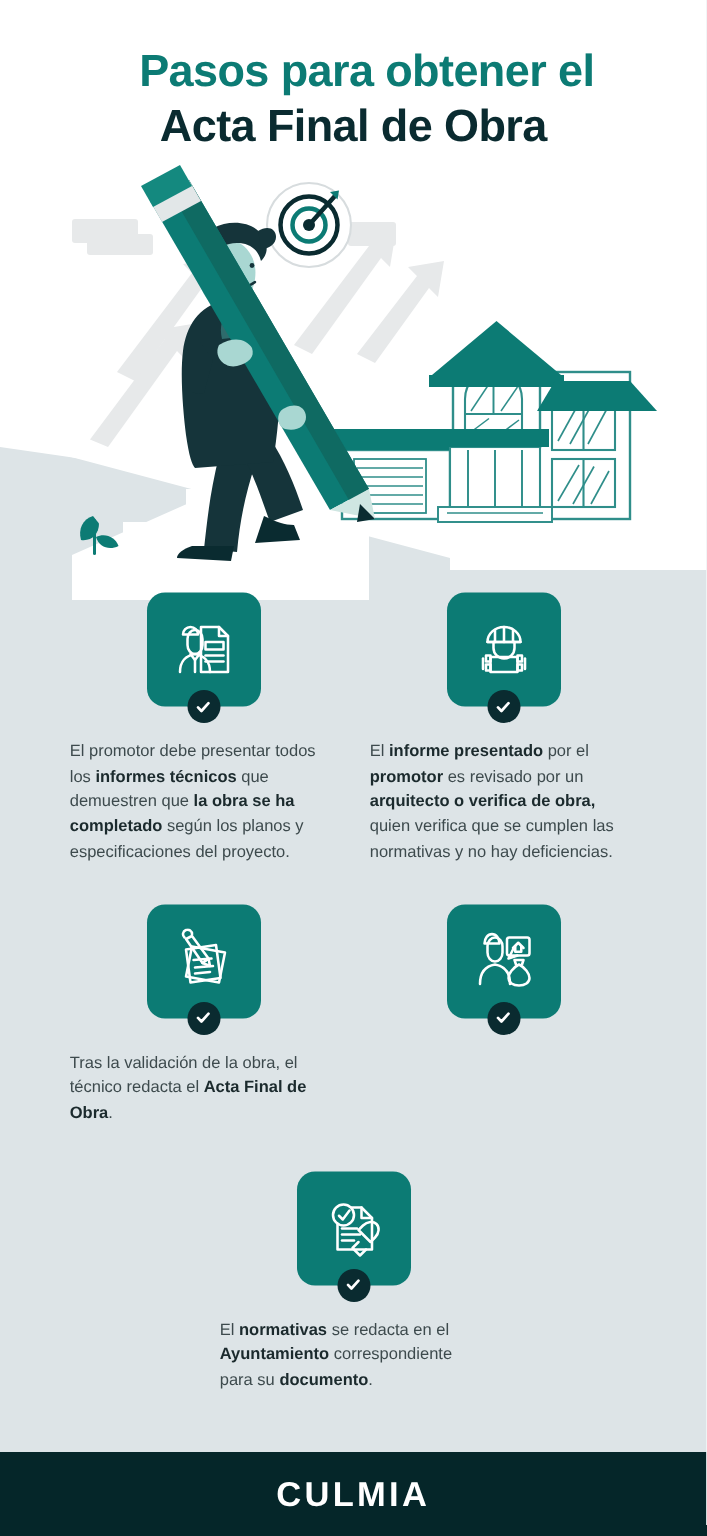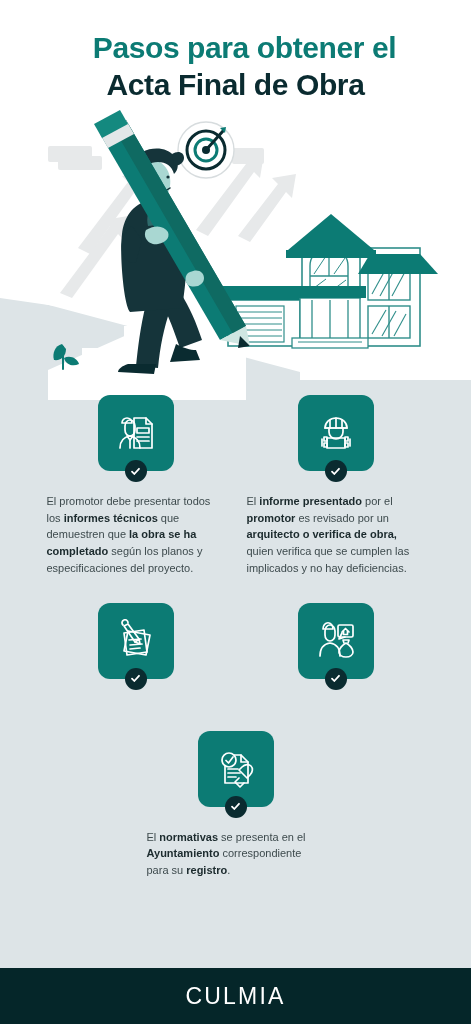--- a/index.html
+++ b/index.html
@@ -49,21 +49,21 @@
   .step-text { font-size:11px; line-height:1.52; color:#3d4a4d; text-align:left;
                width:178px; }
   .step-text b { font-weight:700; color:#1b2a2d; }
 
   .gap-a { height:26px; }
   .gap-b { height:30px; }
 
   
   .footer { position:absolute; left:0; bottom:0; width:471px; height:56px; background:#052629;
             display:flex; align-items:center; justify-content:center; z-index:30; }
-  .footer .brand { color:#ffffff; font-size:23px; letter-spacing:2.2px; font-weight:400;text-align:center; }
+  .footer .brand { color:#ffffff; font-size:23px; letter-spacing:2.2px; font-weight:700;text-align:center; }
 </style>
 </head>
 <body>
 
 <div id="page">
 
   <div class="gray-base"></div>
   <div class="gray-wedge-left"></div>
   <div class="white-wedge"></div>
 
@@ -255,21 +255,21 @@
               <line x1="8" y1="28" x2="8" y2="35"></line>
               <line x1="36" y1="28" x2="36" y2="35"></line>
             </svg>
           </div>
           <div class="badge">
             <svg width="11" height="11" viewBox="0 0 11 11">
                 <path d="M2 5.6 L4.3 8 L9 2.8" stroke="#ffffff" stroke-width="1.8" fill="none" stroke-linecap="round" stroke-linejoin="round"></path>
               </svg>
           </div>
         </div>
-        <div class="step-text"><span>El </span><b>informe presentado</b><span> por el </span><b>promotor</b><span> es revisado por un </span><b>arquitecto o verifica de obra,</b><span> quien verifica que se cumplen las implicados y no hay deficiencias.</span></div>
+        <div class="step-text"><span>El </span><b>informe presentado</b><span> por el </span><b>promotor</b><span> es revisado por un </span><b>arquitecto o verifica de obra,</b><span> quien verifica que se cumplen las normativas y no hay deficiencias.</span></div>
       </div>
     </div>
 
     <div class="gap-a"></div>
 
     <div class="row">
       <div class="col">
         <div class="tile-wrap">
           <div class="tile">
             <svg width="44" height="44" viewBox="0 0 44 44" fill="none" stroke="#ffffff" stroke-width="1.7" stroke-linejoin="round" stroke-linecap="round">
@@ -282,20 +282,21 @@
               <path d="M9 6 a3 3 0 1 1 5 -2"></path>
               <path d="M21 23 L25 20 L26 25 Z"></path>
             </svg>
           </div>
           <div class="badge">
             <svg width="11" height="11" viewBox="0 0 11 11">
                 <path d="M2 5.6 L4.3 8 L9 2.8" stroke="#ffffff" stroke-width="1.8" fill="none" stroke-linecap="round" stroke-linejoin="round"></path>
               </svg>
           </div>
         </div>
+        <div class="step-text"><span>Tras la validación de la obra, el técnico redacta el </span><b>Acta Final de Obra</b><span>.</span></div>
       </div>
 
       <div class="col">
         <div class="tile-wrap">
           <div class="tile">
             <svg width="44" height="44" viewBox="0 0 44 44" fill="none" stroke="#ffffff" stroke-width="1.7" stroke-linejoin="round" stroke-linecap="round">
               <path d="M6 37 c0 -8 4 -12 10 -13 c6 1 10 5 10 13"></path>
               <path d="M11 12 a5 6 0 0 1 10 0 v4 a5 6 0 0 1 -10 0 z"></path>
               <path d="M9 10 h10 a4 5 0 0 0 -10 0 z"></path>
               <rect x="24" y="6" width="15" height="12" rx="1.5"></rect>
@@ -332,21 +333,21 @@
               <path d="M28 20 c3 -3 7 -3 9 -1 c2 2 2 6 -1 9 l-3 3 l-8 -8 z"></path>
               <path d="M25 31 l-4 4 l5 5 l4 -4"></path>
             </svg>
           </div>
           <div class="badge">
             <svg width="11" height="11" viewBox="0 0 11 11">
                 <path d="M2 5.6 L4.3 8 L9 2.8" stroke="#ffffff" stroke-width="1.8" fill="none" stroke-linecap="round" stroke-linejoin="round"></path>
               </svg>
           </div>
         </div>
-        <div class="step-text"><span>El </span><b>normativas</b><span> se presenta en el </span><b>Ayuntamiento</b><span> correspondiente para su </span><b>registro</b><span>.</span></div>
+        <div class="step-text"><span>El </span><b>normativas</b><span> se redacta en el </span><b>Ayuntamiento</b><span> correspondiente para su </span><b>documento</b><span>.</span></div>
       </div>
     </div>
   </div>
 
   <div class="footer">
     <span class="brand">CULMIA</span>
   </div>
 </div>
 
 </body></html>

